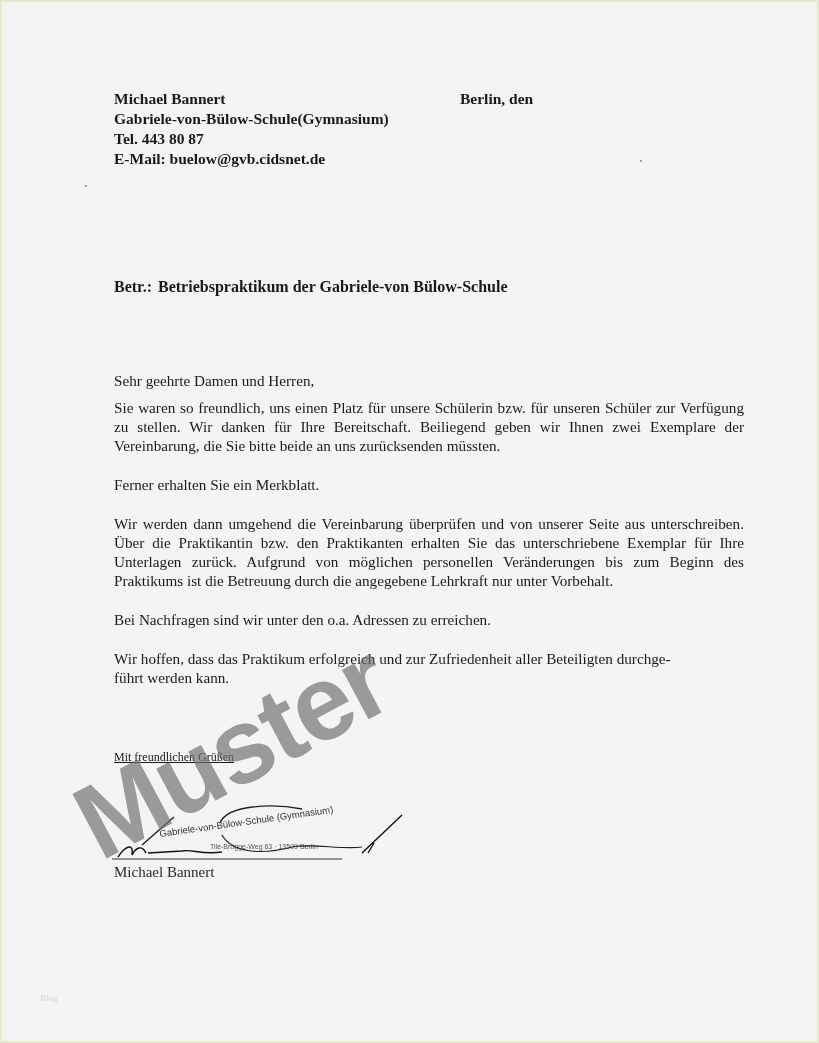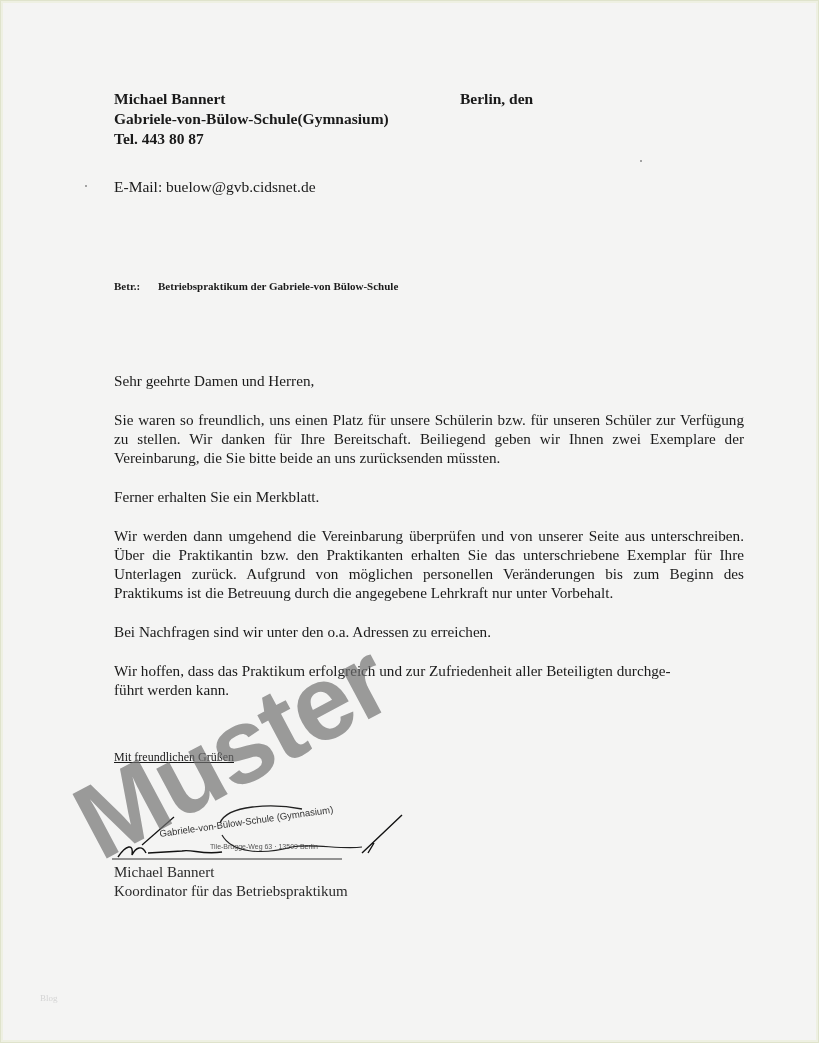--- a/index.html
+++ b/index.html
@@ -12,38 +12,38 @@
   }
   .page-frame {
     position: absolute; left: 0; top: 0; width: 817px; height: 1041px;
     border: 1px solid #dfe3cc;
     box-shadow: inset 2px 2px 0 #eef0e2, inset -2px -2px 0 #eef0e2;
   }
   .sender {
     position: absolute; left: 114px; top: 89px;
     font-weight: bold; font-size: 15.5px; line-height: 20px;
   }
-  .sender .email { font-weight: normal; margin-top: 28px; }
+  .sender .email { font-weight: bold; }
   .place-date {
     position: absolute; left: 460px; top: 89px;
     font-weight: bold; font-size: 15.5px; line-height: 20px;
   }
   .subject {
     position: absolute; left: 114px; top: 277px;
-    font-weight: bold; font-size: 11px; line-height: 19px;
+    font-weight: bold; font-size: 16px; line-height: 19px;
   }
   .subject .row { display: flex; }
   .subject .label { width: 44px; }
   .subject .indent { padding-left: 44px; }
   .body-text {
     position: absolute; left: 114px; top: 371px; width: 630px;
     font-size: 15.2px; line-height: 19px;
   }
   .para { margin: 0 0 20px 0; text-align: justify; }
-  .para.greeting { margin-bottom: 20px; }
+  .para.greeting { margin-bottom: 8px; }
   .para.ragged { text-align: left; }
   .closing {
     position: absolute; left: 114px; top: 748px;
     font-size: 12px; line-height: 19px; text-decoration: underline;
   }
   .signature-block {
     position: absolute; left: 112px; top: 795px; width: 300px; height: 120px;
   }
   .sig-svg { position: absolute; left: 0; top: 0; }
   .signer {
@@ -113,19 +113,18 @@
 
     <path d="M6 62 C 14 50, 22 48, 20 60 C 24 52, 30 50, 34 58 M36 58 L70 56 C 80 54, 90 60, 110 57" stroke="#111" stroke-width="1.4" fill="none"></path>
     <path d="M30 50 L62 22" stroke="#111" stroke-width="1.2" fill="none"></path>
     <path d="M110 40 C 120 58, 150 60, 180 52 C 200 48, 230 55, 250 52" stroke="#222" stroke-width="1.2" fill="none"></path>
     <path d="M250 58 L290 20 M256 58 L262 48" stroke="#111" stroke-width="1.4" fill="none"></path>
 
     <line x1="0" y1="64" x2="230" y2="64" stroke="#333" stroke-width="1"></line>
   </svg>
   <div class="signer">
     <div>Michael Bannert</div>
-    <div>Koordinator für das Betriebspraktikum</div>
   </div>
 </div>
 
 <div class="watermark">Muster</div>
 
 <div class="blog-mark">Blog</div>
 
 </body></html>

